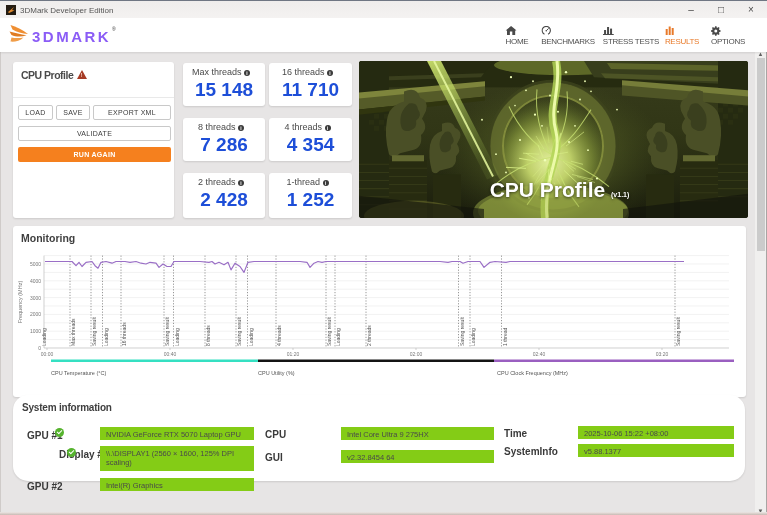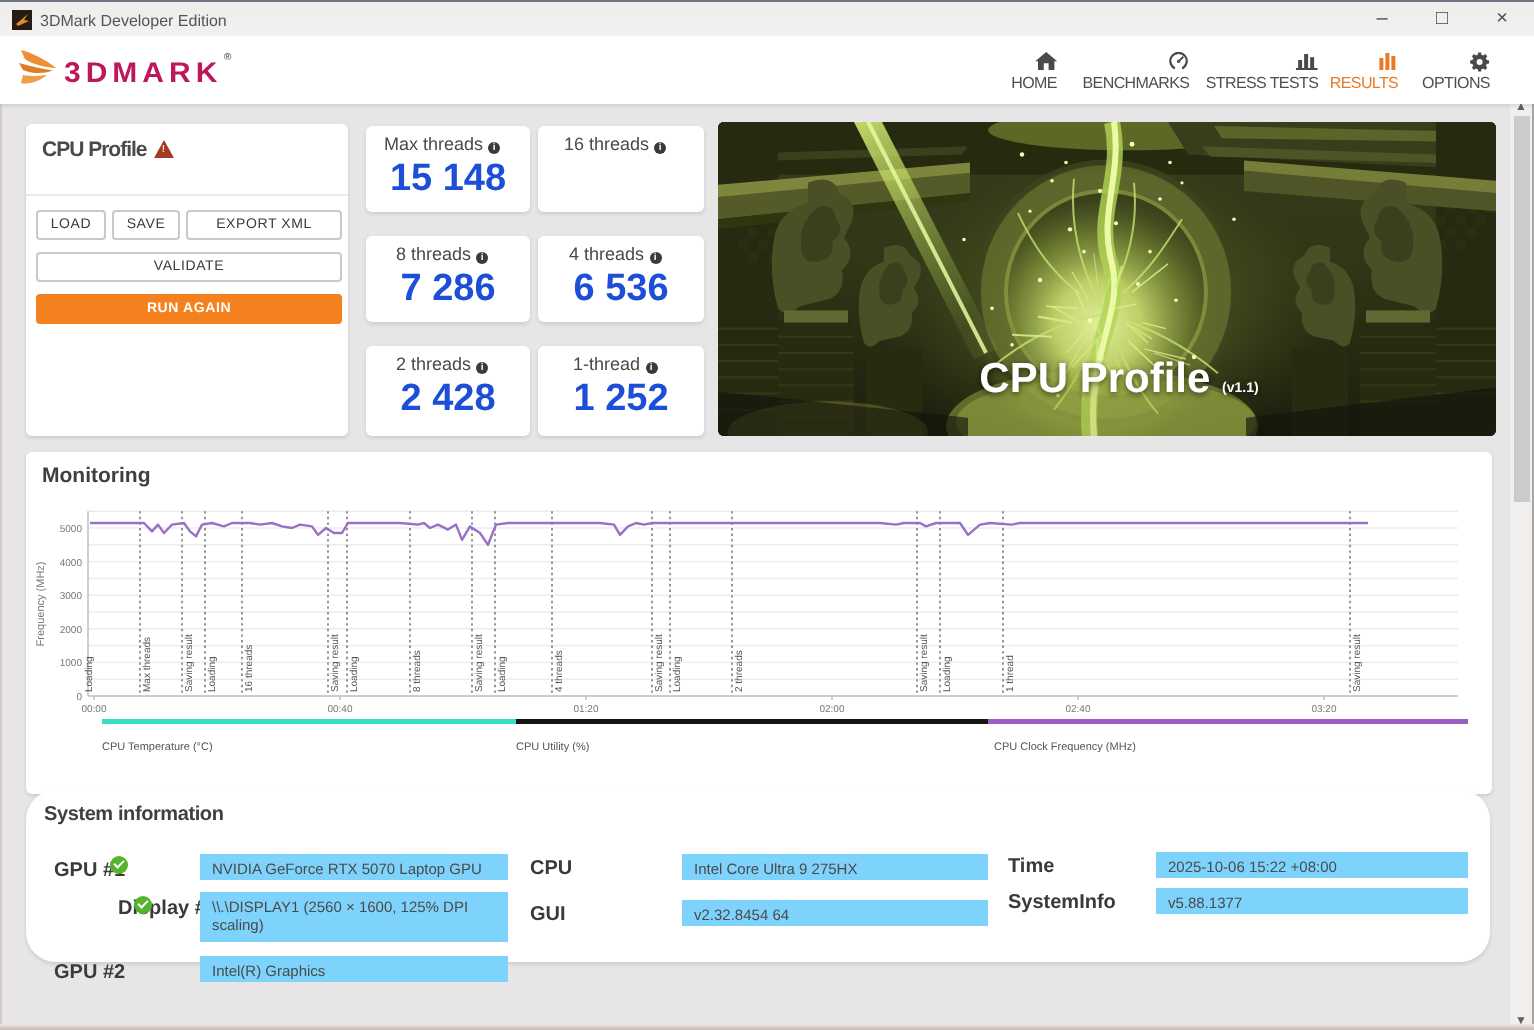--- a/index.html
+++ b/index.html
@@ -9,24 +9,24 @@
 
   
   #titlebar { position:absolute; left:0; top:0; width:767px; height:18px; z-index:21;
     background:linear-gradient(#efedec,#f4f2f1); border-top:1px solid #6f7683; }
   #ttext { position:absolute; left:20px; top:4.5px; font-size:8px; color:#555; }
   .wbtn { position:absolute; top:0; width:14px; height:18px; color:#4a4a4a; font-size:10px; text-align:center; line-height:17px; }
 
   
   #header { position:absolute; left:0; top:18px; width:767px; height:34px; background:#fff; z-index:20; box-shadow:0 1px 2px rgba(0,0,0,0.10); }
   
-  #logotext { position:absolute; left:32px; top:10px; font-size:15px; font-weight:bold; color:#be185d;
+  #logotext { position:absolute; left:32px; top:10px; font-size:15px; font-weight:bold; color:#8b5cf6;
      letter-spacing:2.5px; transform:scaleY(0.95); }
   #logoreg { position:absolute; left:112px; top:8px; font-size:5px; color:#333; }
-  .nav { position:absolute; top:8px; transform:translateX(-50%); text-align:right; white-space:nowrap; }
+  .nav { position:absolute; top:8px; transform:translateX(-50%); text-align:left; white-space:nowrap; }
   .nav .ic { height:9px; line-height:0; }
   .nav .ic svg { display:inline-block; vertical-align:top; }
   .nav .lb { font-size:8px; color:#4f4f4f; margin-top:2px; letter-spacing:-0.3px; }
   .nav.active .lb { color:#e87a2a; }
 
   
   #content { position:absolute; left:0; top:52px; width:767px; height:463px; background:#e7e5e5; }
   .card { position:absolute; background:#fff; border-radius:3px; box-shadow:0 1px 2px rgba(0,0,0,0.12); }
 
   
@@ -54,21 +54,21 @@
   #herotext .v { font-size:7px; font-weight:bold; }
 
   
   #moncard { left:13px; top:174px; width:733px; height:171px; }
   #montitle { position:absolute; left:8px; top:6px; font-size:10.5px; font-weight:bold; color:#3f3f3f; }
 
   
   #syscard { left:13px; top:343px; width:732px; height:86px;border-radius:15px; }
   #systitle { position:absolute; left:9px; top:7px; font-size:10px; font-weight:bold; color:#3f3f3f; letter-spacing:-0.2px; }
   .slab { position:absolute; font-size:10px; font-weight:bold; color:#3a3a3a; }
-  .sval { position:absolute; background:#7dd3fc; font-size:7.5px; color:#4a4a4a; padding:3px 0 0 6px; }
+  .sval { position:absolute; background:#84cc16; font-size:7.5px; color:#4a4a4a; padding:3px 0 0 6px; }
   .chk { position:absolute; width:9px; height:9px; background:#56b32e; border-radius:50%; }
   .chk:after { content:""; position:absolute; left:2.2px; top:2.2px; width:4px; height:2px;
      border-left:1.2px solid #fff; border-bottom:1.2px solid #fff; transform:rotate(-45deg); }
   #showdet { position:absolute; left:0; width:732px; text-align:center; top:106px; font-size:8px; color:#35a0c0; }
 
   
   #sbar { position:absolute; left:755px; top:50px; width:11px; height:465px; background:#f0efee; }
   #sthumb { position:absolute; left:1.5px; top:8px; width:8px; height:193px; background:#cbcbcb; }
   .sarr { position:absolute; left:0; width:11px; font-size:6px; color:#606060; text-align:center; }
   #rightedge { position:absolute; left:766px; top:0; width:1px; height:515px; background:#a9a5a3; }
@@ -111,28 +111,29 @@
       <div class="btn" style="left:5px;top:64px;width:153px;height:15px;line-height:14px;">VALIDATE</div>
       <div class="btn" id="runbtn" style="left:5px;top:85px;width:153px;height:15px;line-height:15px;">RUN AGAIN</div>
     </div>
 
     <div class="score" style="left:183px;top:11px;width:82px;height:43px;">
       <div class="sl">Max threads <span class="ii">i</span></div>
         <div class="sn">15 148</div>
       </div>
     <div class="score" style="left:269px;top:11px;width:83px;height:43px;">
       <div class="sl">16 threads <span class="ii">i</span></div>
+        <div class="sn">11 710</div>
       </div>
     <div class="score" style="left:183px;top:66px;width:82px;height:43px;">
       <div class="sl">8 threads <span class="ii">i</span></div>
         <div class="sn">7 286</div>
       </div>
     <div class="score" style="left:269px;top:66px;width:83px;height:43px;">
       <div class="sl">4 threads <span class="ii">i</span></div>
-        <div class="sn">6 536</div>
+        <div class="sn">4 354</div>
       </div>
     <div class="score" style="left:183px;top:121px;width:82px;height:45px;">
       <div class="sl">2 threads <span class="ii">i</span></div>
         <div class="sn">2 428</div>
       </div>
     <div class="score" style="left:269px;top:121px;width:83px;height:45px;">
       <div class="sl">1-thread <span class="ii">i</span></div>
         <div class="sn">1 252</div>
       </div>
 

